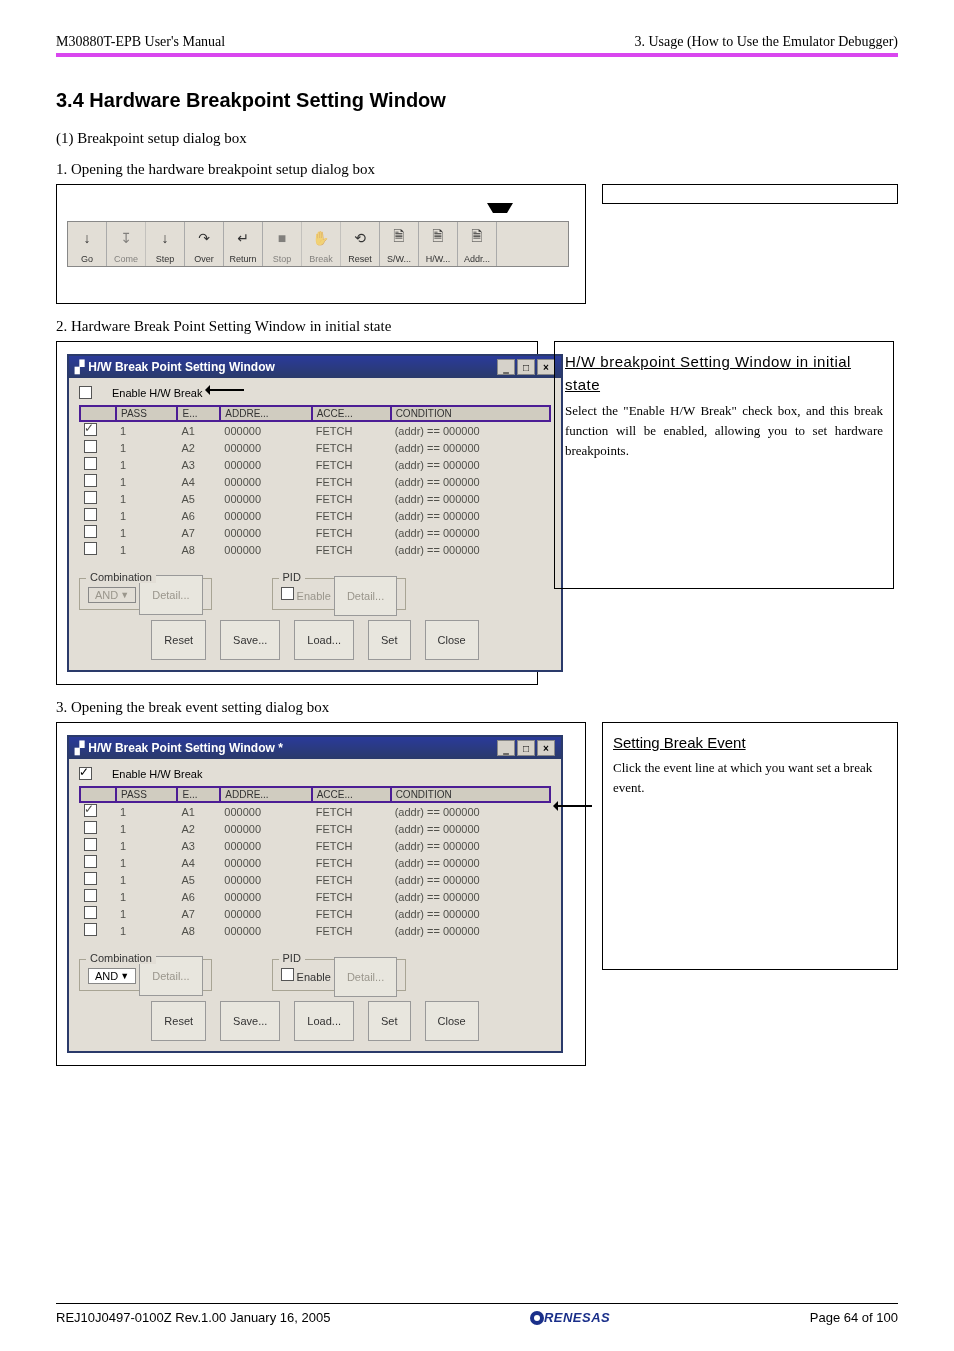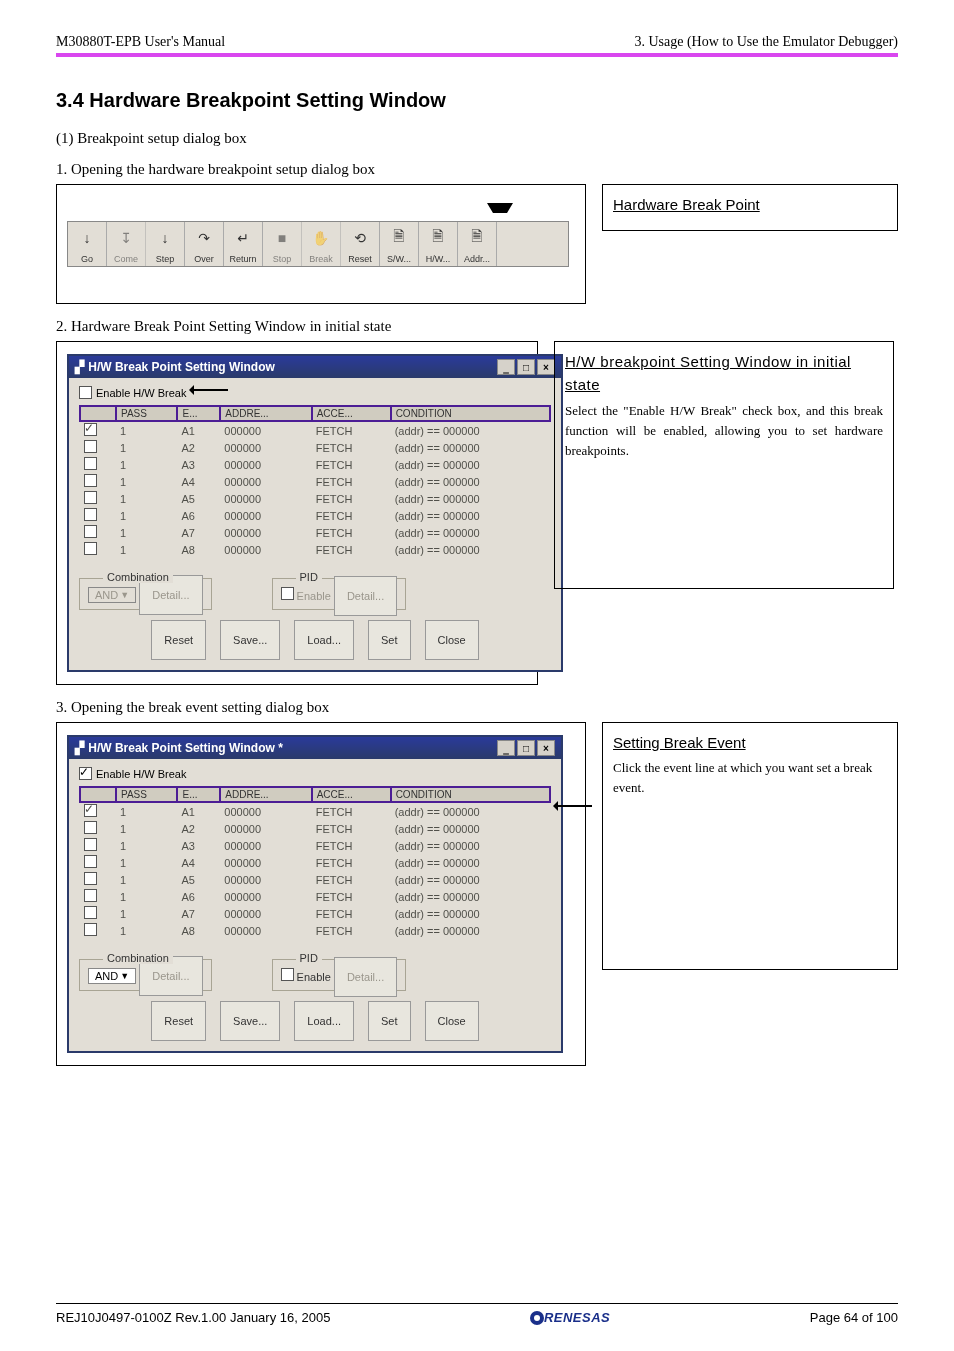--- a/index.html
+++ b/index.html
@@ -106,21 +106,21 @@
     display: flex;
     justify-content: space-between;
     align-items: center;
   }
   .bp-title .tbtns { display:flex; gap:2px; }
   .bp-title .tbtn {
     width: 16px; height: 14px; background:#d6d2ca; border:1px solid #888;
     font-size: 10px; color:#000; display:flex; align-items:center; justify-content:center;
   }
   .bp-body { padding: 8px 10px 10px 10px; }
-  .enable-row { display:flex; align-items:center; gap:4px; margin-bottom:6px; }
+  .enable-row { display:flex; align-items:center; gap:20px; margin-bottom:6px; }
   .tbl {
     width: 100%;
     border-collapse: collapse;
     font-size: 11px;
   }
   .tbl th {
     background: #d0ccc0;
     border: 2px solid #4c1d95;
     font-weight: normal;
     padding: 1px 4px;
@@ -136,21 +136,21 @@
   .chk { width:11px; height:11px; border:1px solid #555; display:inline-block; background:#fff; position:relative; }
   .chk.on::after { content:"✓"; position:absolute; top:-3px; left:-1px; font-size:12px; }
   .groupbox {
     border: 1px solid #a8a494;
     padding: 8px 8px 6px 8px;
     position: relative;
     margin-top: 20px;
     display:inline-block;
   }
   .gtitle {
-    position:absolute; top:-8px; left:23px; background:#e2ded6; padding:0 4px; font-size:11px; color:#333;
+    position:absolute; top:-8px; left:6px; background:#e2ded6; padding:0 4px; font-size:11px; color:#333;
   }
   .winbtn {
     background:#e8e6de; border:1px solid #999; padding:13px 12px; font-size:11px; color:#333;
   }
   .winbtn.disabled { color:#9a968c; }
   .combo {
     background:#fff; border:1px solid #888; padding:1px 6px; font-size:11px; display:inline-flex; align-items:center; gap:2px;
   }
   .combo.disabled { background:#e2ded6; color:#9a968c; }
   .combo .arr { font-size:9px; }
@@ -266,21 +266,20 @@
             <div>H/W...</div>
           </div>
           <div class="btn">
             <div class="ic">🗎</div>
             <div>Addr...</div>
           </div>
         </div>
       <span class="marker-down" style="left:430px; top:18px;"></span>
     </div>
     <div class="info-box" style="width:296px;">
-      <div class="info-title">Hardware Break Point</div>
     </div>
   </div>
 
   <div class="step">2. Hardware Break Point Setting Window in initial state</div>
   <div class="row">
     <div class="screenshot-box" style="width:482px;">
       <div class="bp-window" id="bpwin1">
           <div class="bp-title">
             <span><span style="color:#fff; margin-right:4px;">▞</span>H/W Break Point Setting Window</span>
             <span class="tbtns">

